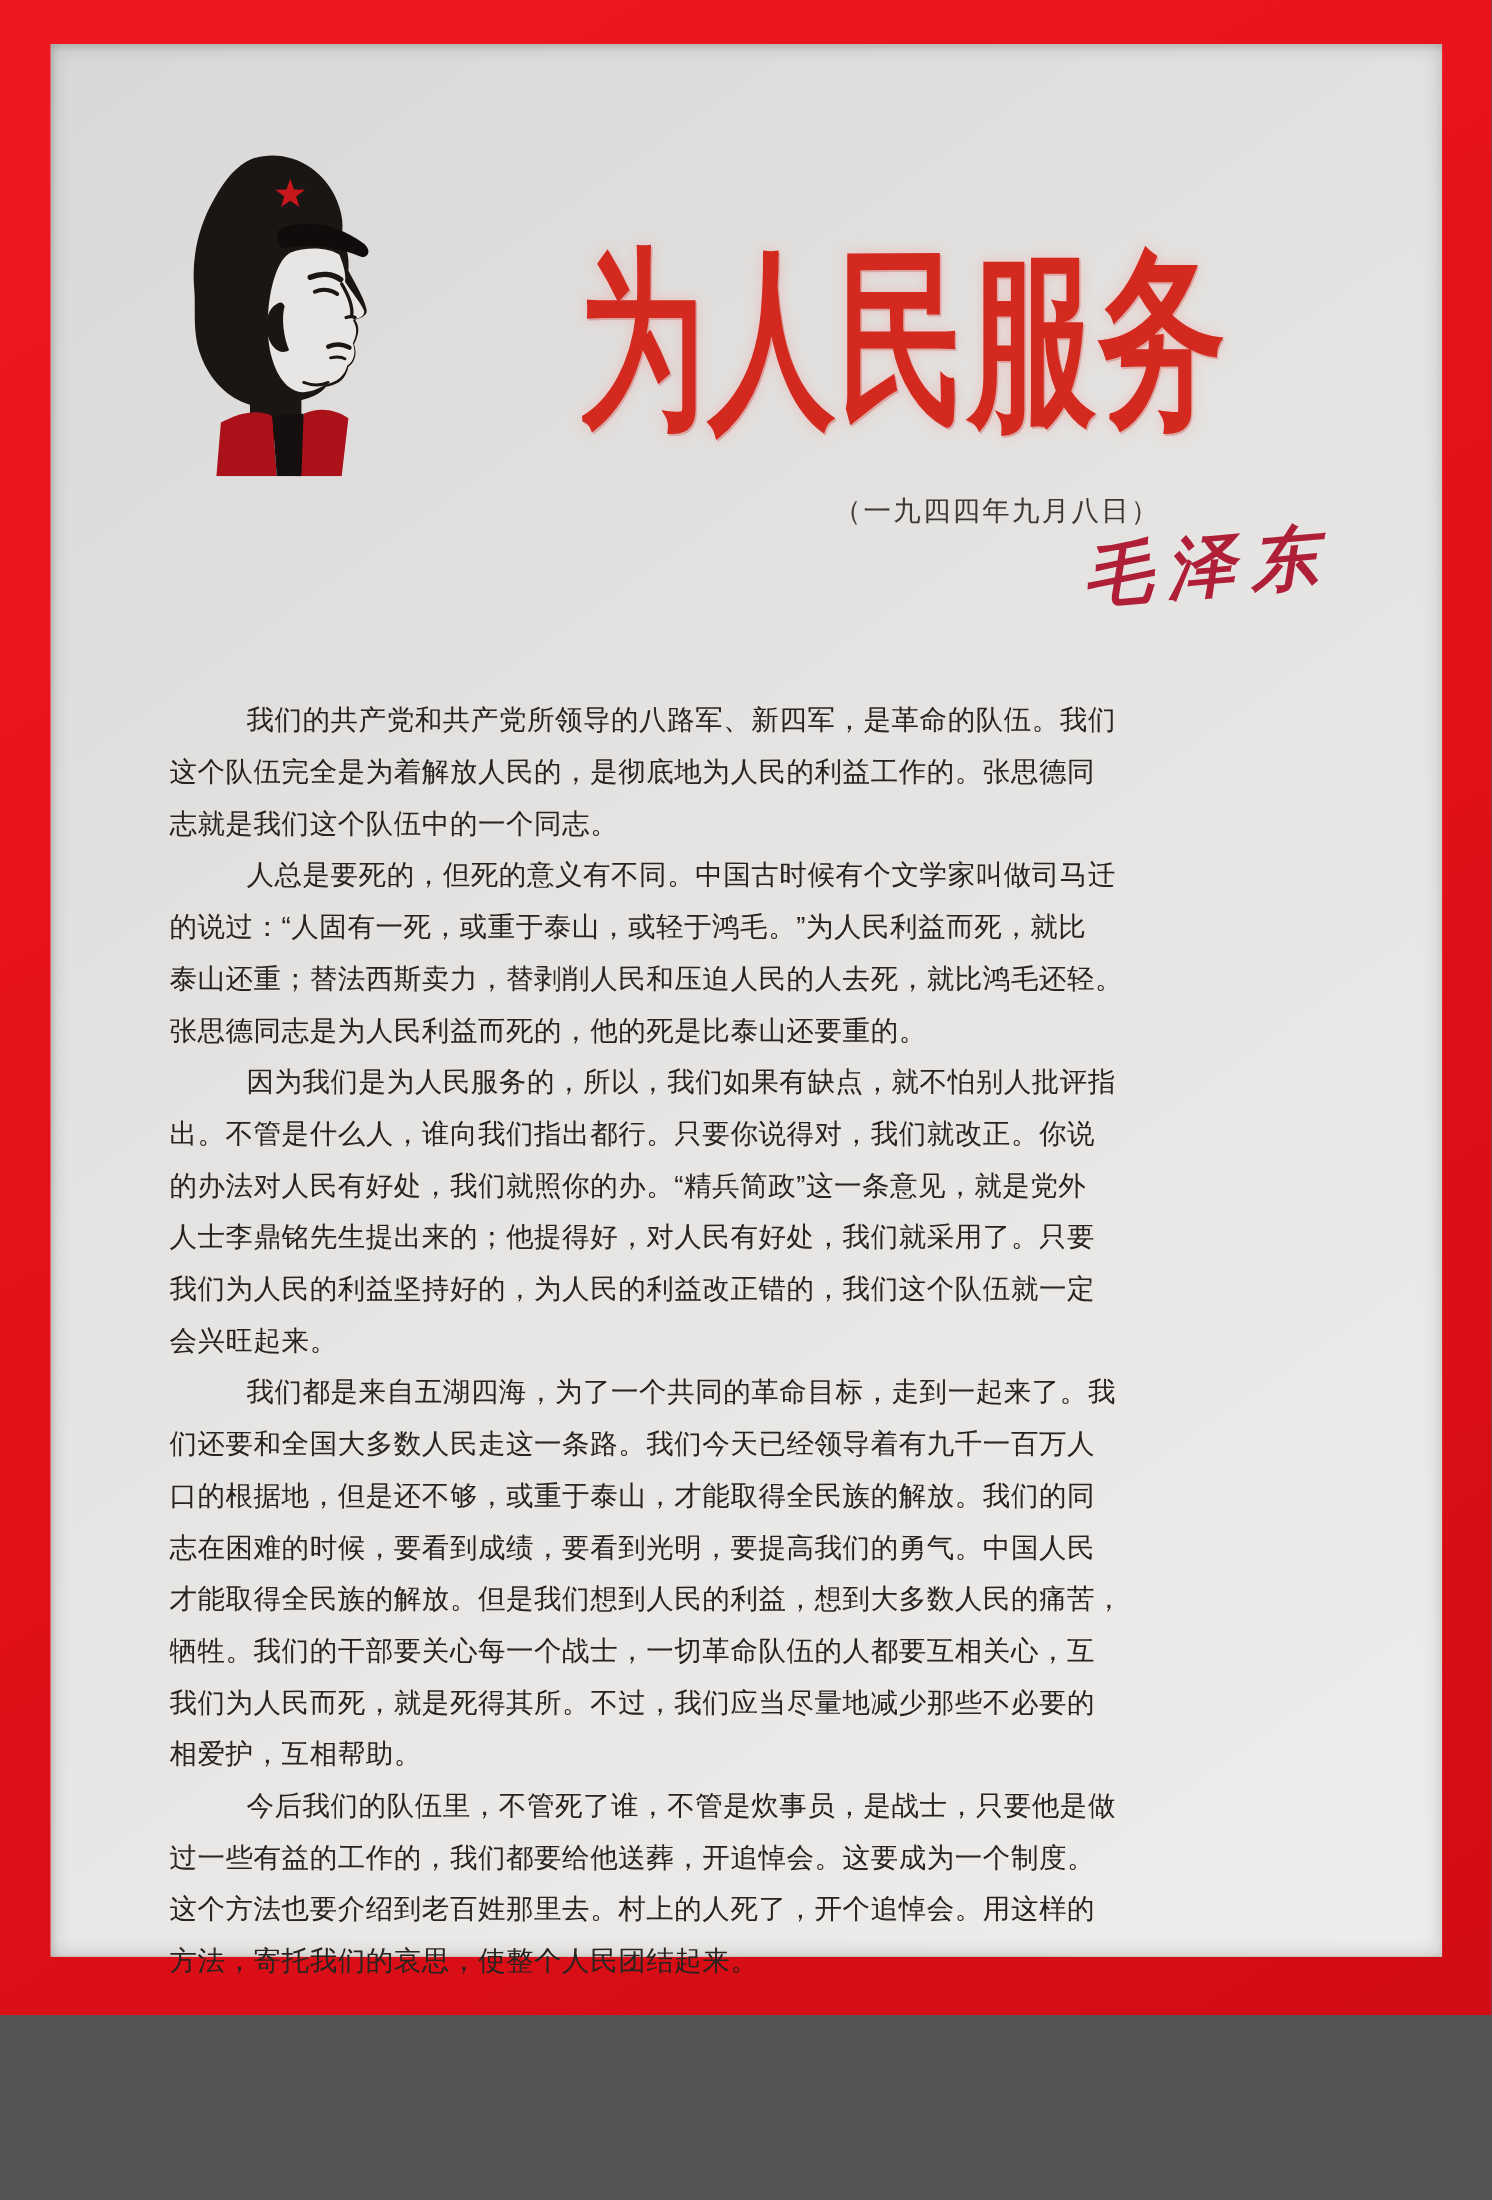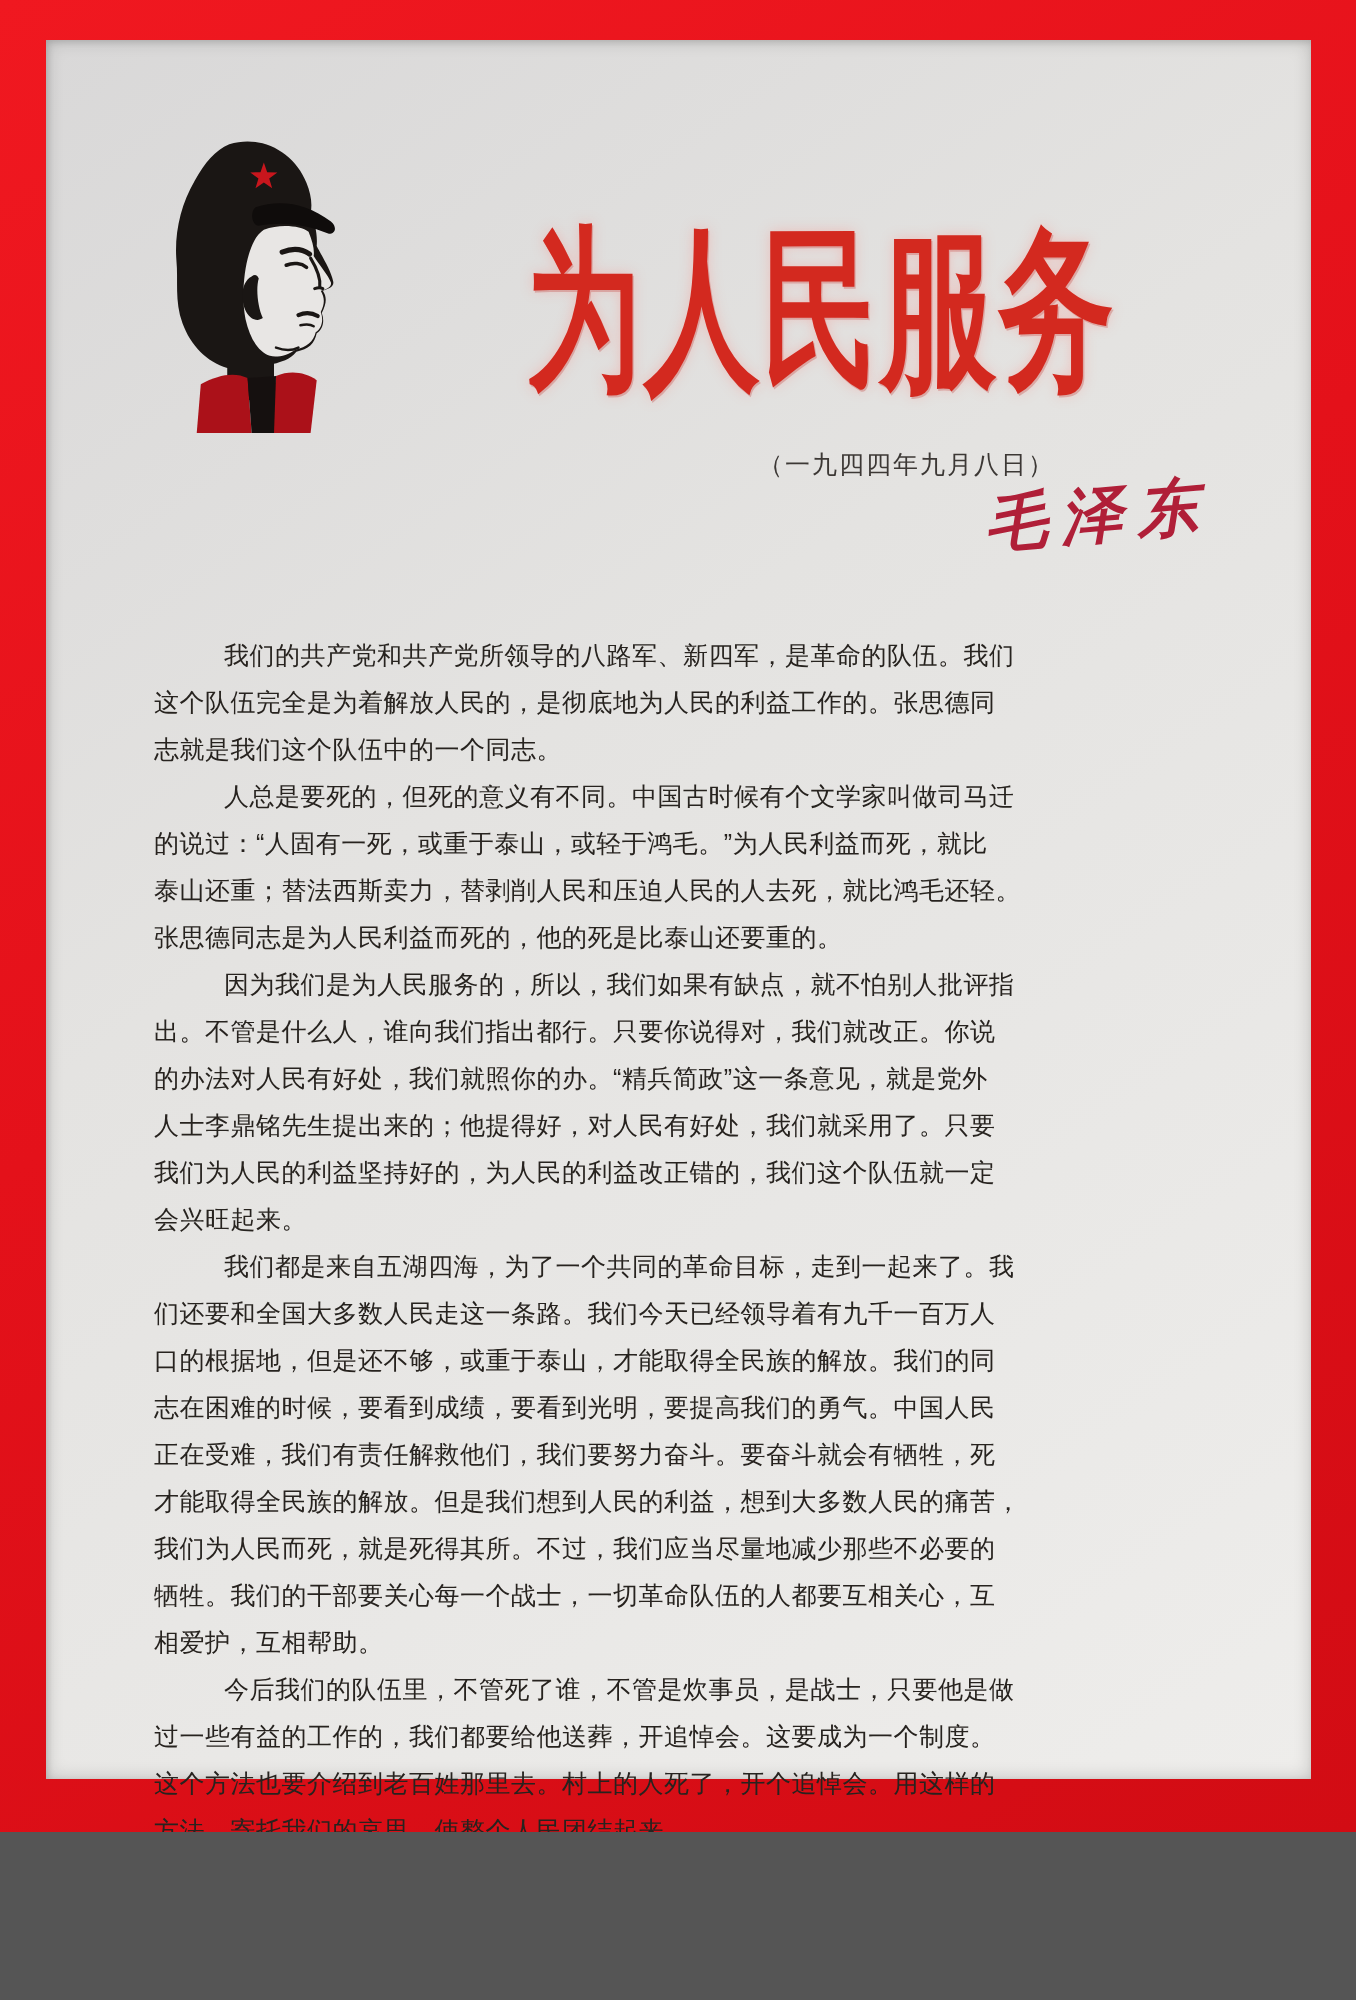--- a/index.html
+++ b/index.html
@@ -132,24 +132,23 @@
         <div class="line first">因为我们是为人民服务的，所以，我们如果有缺点，就不怕别人批评指</div>
         <div class="line">出。不管是什么人，谁向我们指出都行。只要你说得对，我们就改正。你说</div>
         <div class="line">的办法对人民有好处，我们就照你的办。“精兵简政”这一条意见，就是党外</div>
         <div class="line">人士李鼎铭先生提出来的；他提得好，对人民有好处，我们就采用了。只要</div>
         <div class="line">我们为人民的利益坚持好的，为人民的利益改正错的，我们这个队伍就一定</div>
         <div class="line">会兴旺起来。</div>
         <div class="line first">我们都是来自五湖四海，为了一个共同的革命目标，走到一起来了。我</div>
         <div class="line">们还要和全国大多数人民走这一条路。我们今天已经领导着有九千一百万人</div>
         <div class="line">口的根据地，但是还不够，或重于泰山，才能取得全民族的解放。我们的同</div>
         <div class="line">志在困难的时候，要看到成绩，要看到光明，要提高我们的勇气。中国人民</div>
-        <div class="line">正在受难，我们有责任解救他们，我们要努力奋斗。要奋斗就会有牺牲，死</div>
         <div class="line">才能取得全民族的解放。但是我们想到人民的利益，想到大多数人民的痛苦，</div>
+        <div class="line">牺牲。我们的干部要关心每一个战士，一切革命队伍的人都要互相关心，互</div>
         <div class="line">我们为人民而死，就是死得其所。不过，我们应当尽量地减少那些不必要的</div>
-        <div class="line">牺牲。我们的干部要关心每一个战士，一切革命队伍的人都要互相关心，互</div>
         <div class="line">相爱护，互相帮助。</div>
         <div class="line first">今后我们的队伍里，不管死了谁，不管是炊事员，是战士，只要他是做</div>
         <div class="line">过一些有益的工作的，我们都要给他送葬，开追悼会。这要成为一个制度。</div>
         <div class="line">这个方法也要介绍到老百姓那里去。村上的人死了，开个追悼会。用这样的</div>
         <div class="line">方法，寄托我们的哀思，使整个人民团结起来。</div>
       </div>
 
   </div>
 </div>
 

